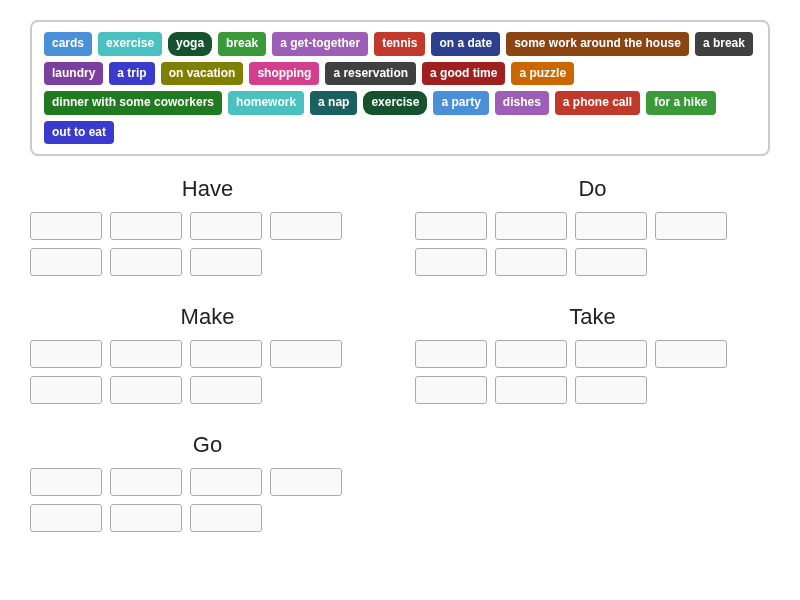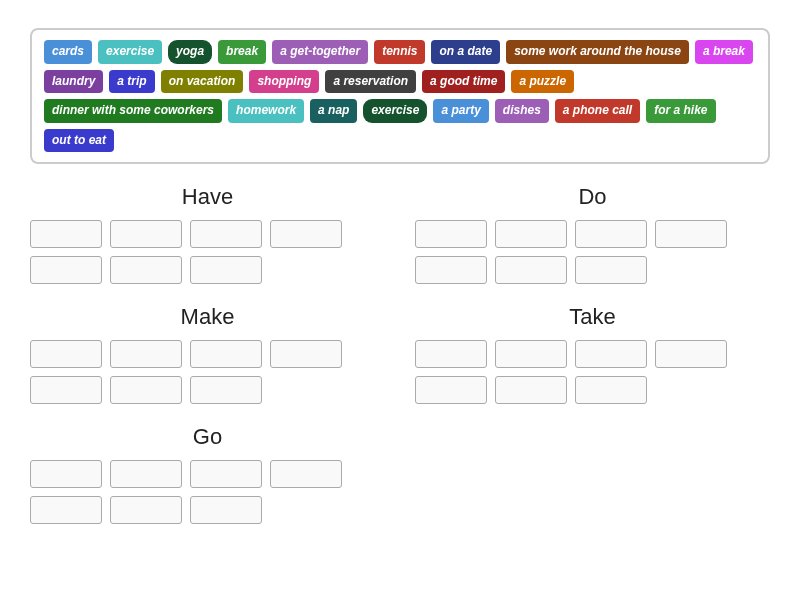--- a/index.html
+++ b/index.html
@@ -7,26 +7,25 @@
       background: #fff;
       font-family: Arial, sans-serif;
       width: 800px;
       min-height: 600px;
       padding: 20px;
     }
     .word-bank {
       border: 2px solid #ccc;
       border-radius: 8px;
       padding: 10px 12px;
-      margin: 8px auto 20px auto;
+      margin: 0 auto 20px auto;
       display: flex;
       flex-wrap: wrap;
       gap: 6px;
       max-width: 740px;
-      font-style: italic;
     }
     .chip {
       display: inline-flex;
       align-items: center;
       justify-content: center;
       padding: 4px 8px;
       border-radius: 4px;
       font-size: 12px;
       font-weight: bold;
       color: #fff;
@@ -36,35 +35,35 @@
     }
     .chip.blue      { background: #4a90d9; }
     .chip.teal      { background: #4ac0c0; }
     .chip.orange    { background: #14532d; border-radius: 9px; }
     .chip.green     { background: #3a9a3a; }
     .chip.purple-light { background: #9c5fb5; }
     .chip.red       { background: #c0392b; }
     .chip.dark-blue { background: #2c3e8c; }
     .chip.magenta   { background: #c0398c; }
     .chip.brown     { background: #8B4513; }
-    .chip.teal2     { background: #d946ef; }
+    .chip.teal2     { background: #404040; }
     .chip.purple    { background: #7b3fa0; }
     .chip.indigo    { background: #3a3acc; }
     .chip.olive     { background: #808000; }
     .chip.pink      { background: #d43f8d; }
     .chip.cyan      { background: #404040; }
     .chip.red2      { background: #a02020; }
     .chip.orange2   { background: #cc6600; }
     .chip.green2    { background: #207a20; }
     .chip.dark-teal { background: #1a6060; }
 
     .categories {
       display: grid;
       grid-template-columns: 1fr 1fr;
-      gap: 2px 30px;
+      gap: 10px 30px;
       max-width: 740px;
       margin: 0 auto;
     }
     .category {
       margin-bottom: 10px;
     }
     .category-title {
       text-align: center;
       font-size: 22px;
       font-weight: normal;

